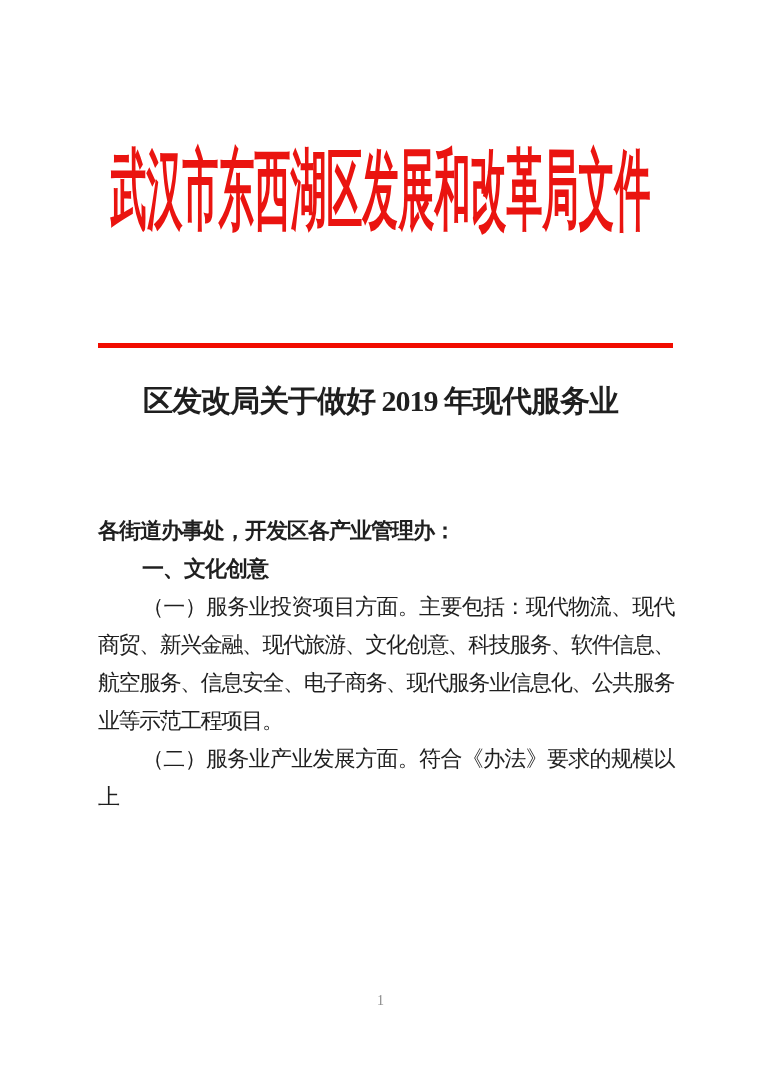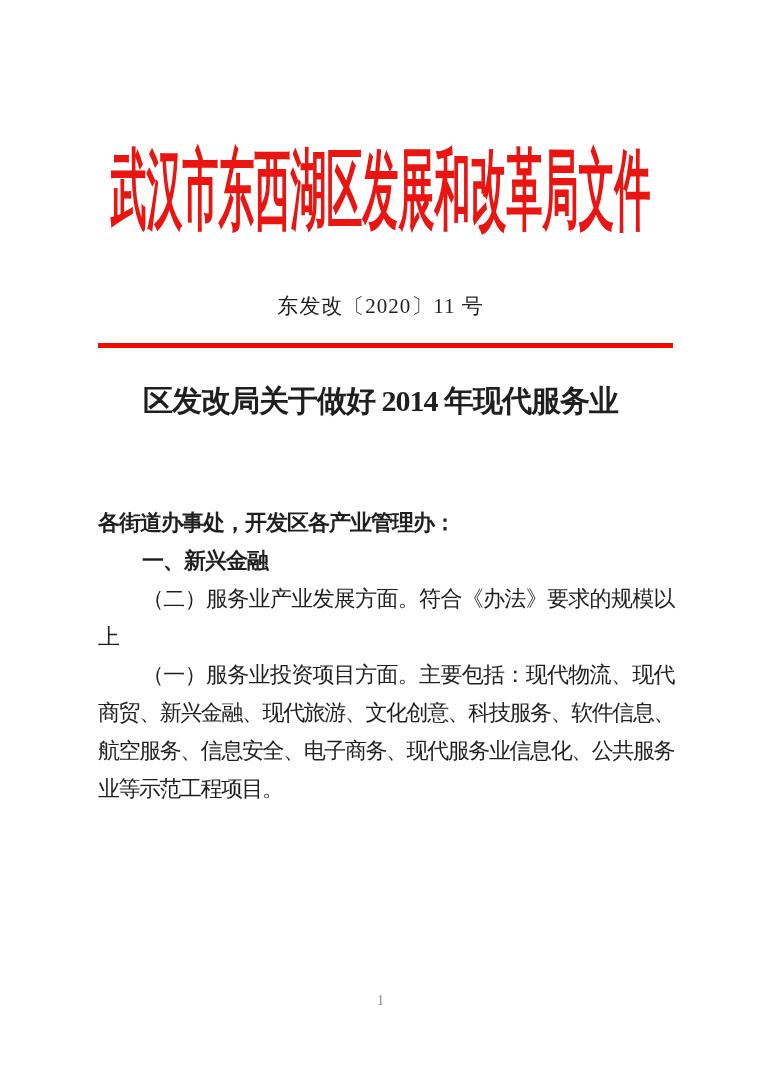--- a/index.html
+++ b/index.html
@@ -68,21 +68,21 @@
     top: 504px;
     left: 98px;
     width: 576px;
     font-size: 22px;
     line-height: 38px;
     letter-spacing: -1.5px;
     text-align: justify;
     text-justify: inter-character;
   }
   .para { text-indent: 2em; }
-  .para.no-indent { text-indent: 0; }
+  .para.no-indent { text-indent: 0; margin-top: 8px; }
   .bold-para {
     font-family: "Liberation Sans", "DejaVu Sans", sans-serif;
     font-weight: 700;
     letter-spacing: -1px;
   }
   .page-number {
     position: absolute;
     top: 991px;
     left: 0;
     width: 100%;
@@ -97,30 +97,29 @@
 <body>
 
 <div class="page">
 
   <div class="red-header">
     <svg class="header-svg" width="545" height="103" viewBox="0 0 545 103">
       <text x="272.5" y="85" text-anchor="middle" font-size="88" textLength="540" lengthAdjust="spacingAndGlyphs">武汉市东西湖区发展和改革局文件</text>
     </svg>
   </div>
 
-  <div class="doc-number">东发改〔2020〕11 号</div>
 
   <div class="red-line"></div>
 
   <div class="doc-title">
-    <div>区发改局关于做好 2014 年现代服务业</div>
+    <div>区发改局关于做好 2019 年现代服务业</div>
   </div>
 
   <div class="doc-body">
     <p class="para no-indent bold-para">各街道办事处，开发区各产业管理办：</p>
-    <p class="para bold-para">一、新兴金融</p>
+    <p class="para bold-para">一、文化创意</p>
+    <p class="para">（一）服务业投资项目方面。主要包括：现代物流、现代商贸、新兴金融、现代旅游、文化创意、科技服务、软件信息、航空服务、信息安全、电子商务、现代服务业信息化、公共服务业等示范工程项目。</p>
     <p class="para">（二）服务业产业发展方面。符合《办法》要求的规模以上</p>
-    <p class="para">（一）服务业投资项目方面。主要包括：现代物流、现代商贸、新兴金融、现代旅游、文化创意、科技服务、软件信息、航空服务、信息安全、电子商务、现代服务业信息化、公共服务业等示范工程项目。</p>
   </div>
 
   <div class="page-number">1</div>
 
 </div>
 
 </body></html>

